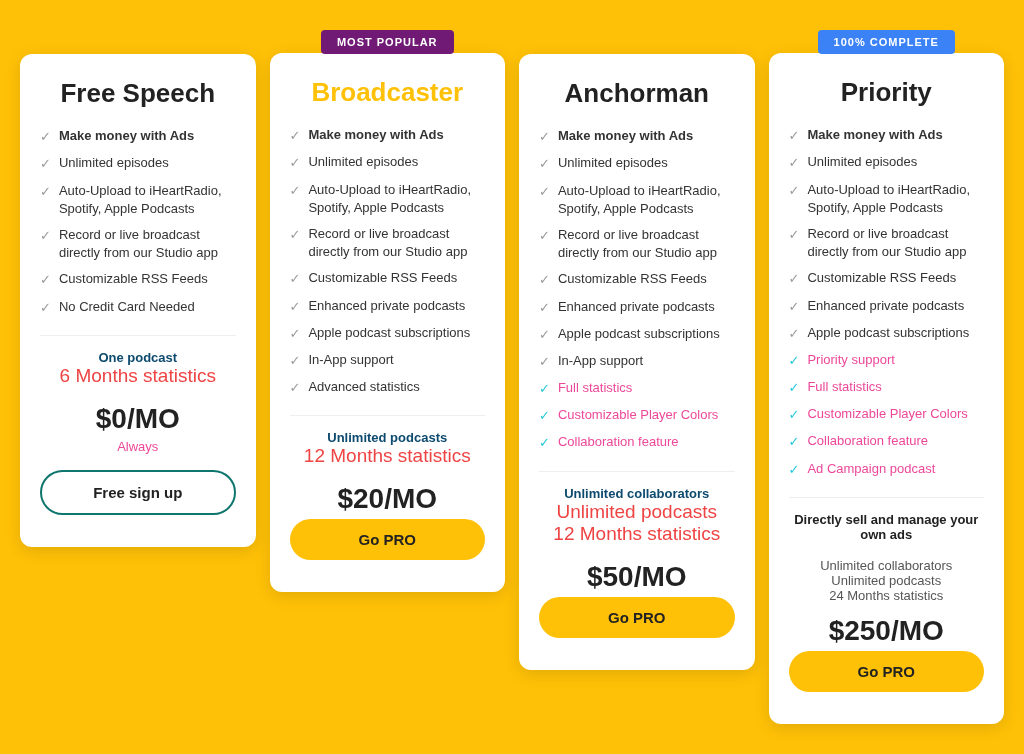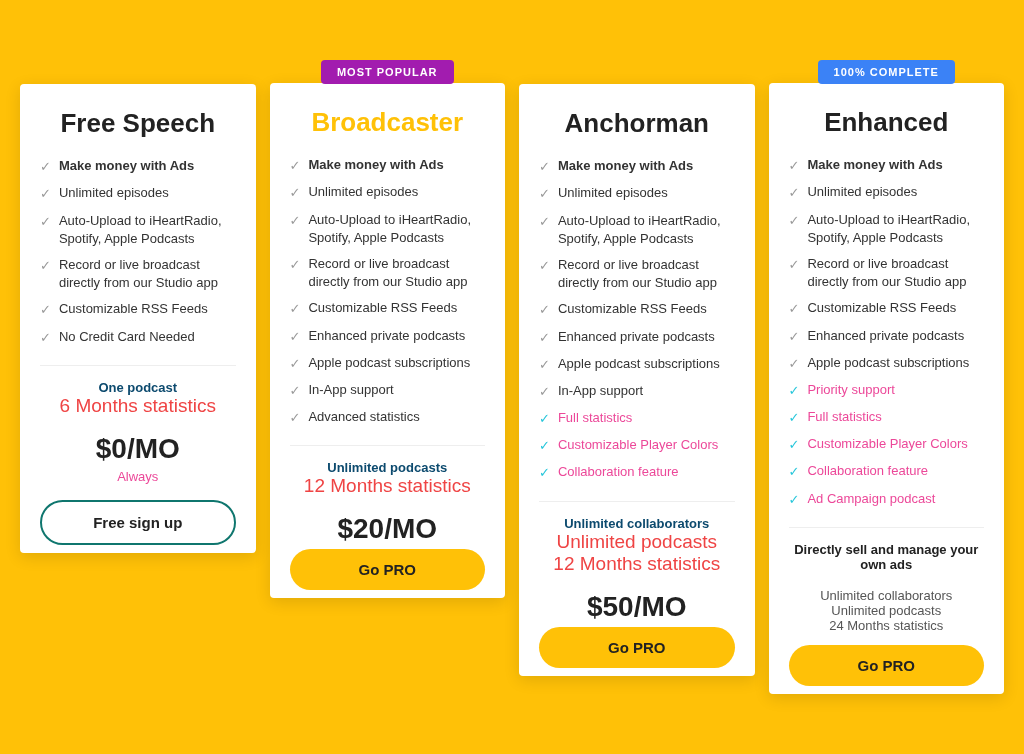--- a/index.html
+++ b/index.html
@@ -30,31 +30,31 @@
       border-radius: 4px;
       font-size: 11px;
       font-weight: 700;
       letter-spacing: 1px;
       text-transform: uppercase;
       color: white;
       margin-bottom: -1px;
       z-index: 2;
       position: relative;
     }
-    .badge-popular { background-color: #a21caf; }
+    .badge-popular { background-color: #701a75; }
     .badge-complete { background-color: #3b82f6; }
     .badge-placeholder {
       visibility: hidden;
       padding: 6px 16px;
       font-size: 11px;
     }
     .plan-card {
       background: white;
-      border-radius: 4px;
-      padding: 24px 20px 8px;
+      border-radius: 12px;
+      padding: 24px 20px 32px;
       width: 100%;
       box-shadow: 0 4px 16px rgba(0,0,0,0.12);
       position: relative;
     }
     .plan-title {
       text-align: center;
       font-size: 26px;
       font-weight: 800;
       color: #222;
       margin-bottom: 18px;
@@ -306,21 +306,21 @@
           <div class="stat-sub">Unlimited podcasts</div>
           <div class="stat-sub">12 Months statistics</div>
         </div>
         <div class="plan-price">$50/MO</div>
         <button class="btn-primary">Go PRO</button>
       </div>
     </div>
     <div class="plan-wrapper">
       <div class="plan-badge badge-complete">100% COMPLETE</div>
       <div class="plan-card">
-        <div class="plan-title">Enhanced</div>
+        <div class="plan-title">Priority</div>
         <ul class="features-list">
           <li>
             <span class="check-icon check-gray">✓</span>
             <span class="feature-text bold">Make money with Ads</span>
           </li>
           <li>
             <span class="check-icon check-gray">✓</span>
             <span class="feature-text">Unlimited episodes</span>
           </li>
           <li>
@@ -364,16 +364,17 @@
             <span class="feature-text teal">Ad Campaign podcast</span>
           </li>
         </ul>
         <hr class="divider">
         <div class="publisher-extra">
           <div class="extra-main">Directly sell and manage your own ads</div>
           <div class="extra-sub">Unlimited collaborators</div>
           <div class="extra-sub">Unlimited podcasts</div>
           <div class="extra-sub">24 Months statistics</div>
         </div>
+        <div class="plan-price">$250/MO</div>
         <button class="btn-primary">Go PRO</button>
       </div>
     </div>
   </div>
 
 </body></html>

